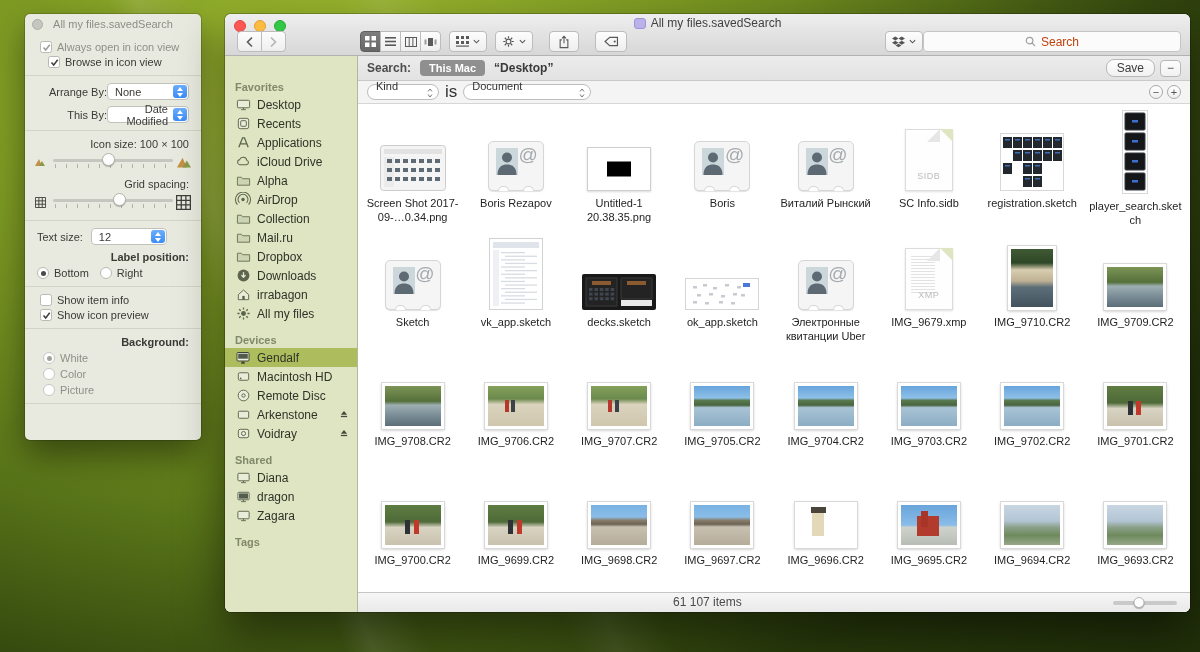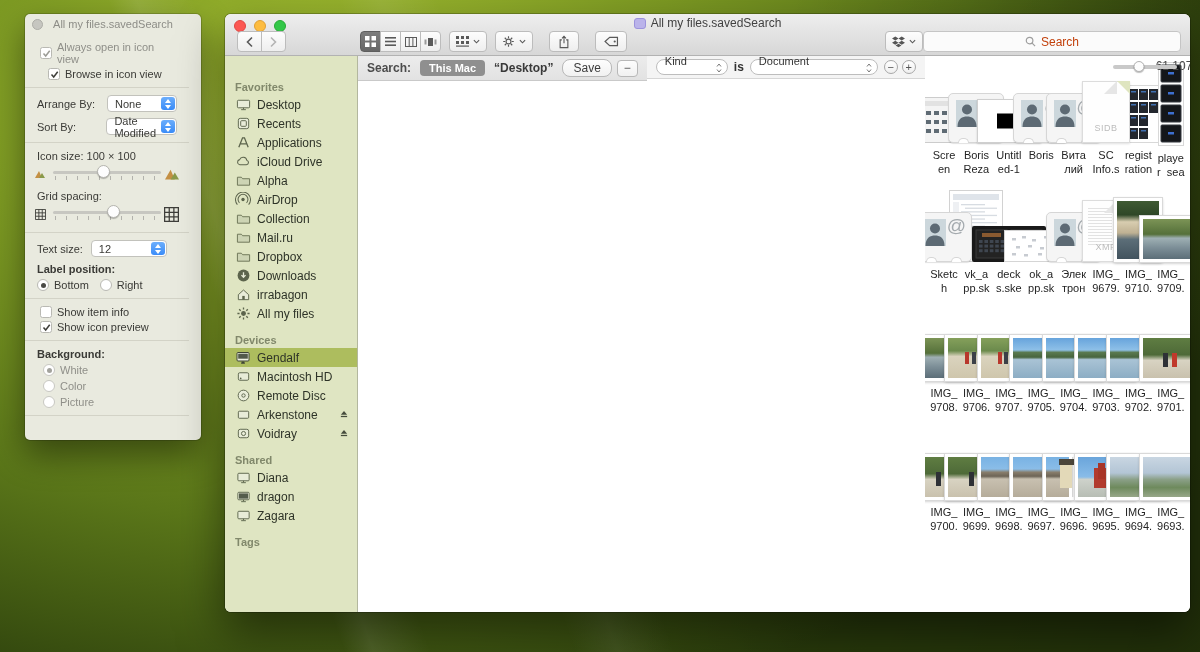--- a/index.html
+++ b/index.html
@@ -12,21 +12,21 @@
 
   
   .vo{position:absolute;left:25px;top:14px;width:176px;height:426px;background:#e9eadf;
     border-radius:5px;box-shadow:0 14px 34px rgba(0,0,0,.45), 0 0 0 1px rgba(0,0,0,.16);
     font-size:11px;color:#3a3a36;}
   .vo-titlebar{height:20px;position:relative;}
   .vo-close{position:absolute;left:7px;top:5px;width:11px;height:11px;border-radius:50%;
     background:#c6c6c0;border:1px solid #adada7;box-sizing:border-box;}
   .vo-title{display:block;text-align:center;line-height:20px;color:#8d8d87;font-size:11px;
     white-space:nowrap;overflow:hidden;}
-  .vo-body{padding:4px 24px 0 12px;}
+  .vo-body{padding:4px 12px 0 12px;text-align:right;}
   .vo-check{display:flex;align-items:center;gap:5px;margin:3px 0;}
   .vo-check.ind1{margin-left:3px}.vo-check.ind2{margin-left:11px}
   .cb{width:12px;height:12px;background:#fff;border:1px solid #b9b9b3;border-radius:2.5px;
     display:inline-flex;align-items:center;justify-content:center;flex:none;box-sizing:border-box;}
   .dimtext{color:#8f8f89;}
   .vo-sep{border:none;border-top:1px solid #d3d3c7;margin:7px -12px;}
   .vo-row{display:flex;align-items:center;margin:6px 0;}
   .vo-row .lbl{width:70px;}
   .popup{background:#fff;border:1px solid #c2c2bc;border-radius:4px;height:17px;
     display:inline-flex;align-items:center;position:relative;padding:0 20px 0 7px;
@@ -83,39 +83,39 @@
   .fw-body{position:absolute;top:42px;left:0;right:0;bottom:0;display:flex;}
   .sidebar{width:133px;flex:none;background:#dfe5c2;border-right:1px solid #b3b79e;padding-top:22px;
     overflow:hidden;box-sizing:border-box;}
   .sb-title{font-size:11px;font-weight:700;color:#81886b;padding:3px 0 2px 10px;}
   .sb-title.later{margin-top:8px;}
   .sb-item{display:flex;align-items:center;gap:6px;height:19px;padding-left:10px;font-size:12px;
     color:#2e3328;position:relative;}
   .sb-item.selected{background:#adbd5e;}
   .sb-ic{width:16px;height:16px;flex:none;display:flex;align-items:center;justify-content:center;}
   .sb-eject{position:absolute;right:8px;top:3px;}
-  .main{flex:1;display:flex;flex-direction:row;background:#fff;min-width:0;}
+  .main{flex:1;display:flex;flex-direction:column;background:#fff;min-width:0;}
   .searchrow{height:24px;flex:none;background:linear-gradient(#ececec,#e2e2e2);border-bottom:1px solid #c9c9c9;
     display:flex;align-items:center;gap:9px;padding:0 9px;}
   .search-label{font-weight:700;font-size:12px;color:#4c4c4c;}
   .scope-pill{background:#8f8f8f;color:#fff;font-weight:700;font-size:11px;border-radius:4px;padding:2px 9px;}
   .scope-secondary{font-weight:700;font-size:12px;color:#3a3a3a;}
   .sr-right{margin-left:auto;display:flex;align-items:center;gap:5px;}
   .save-btn{background:linear-gradient(#fdfdfd,#f1f1f1);border:1px solid #b8b8b8;border-radius:8px;
     font-size:12px;color:#3c3c3c;padding:1px 10px;}
   .mini-btn{width:21px;height:17px;background:linear-gradient(#fdfdfd,#f1f1f1);border:1px solid #b8b8b8;
     border-radius:4px;display:flex;align-items:center;justify-content:center;font-size:12px;color:#555;
     line-height:1;box-sizing:border-box;}
   .filterrow{height:22px;flex:none;background:#f4f4f4;border-bottom:1px solid #d6d6d6;
     display:flex;align-items:center;gap:6px;padding:0 9px;}
   .fselect{height:16px;background:#fff;border:1px solid #bdbdbd;border-radius:8px;display:inline-flex;
     align-items:center;font-size:11px;color:#333;position:relative;padding:0 18px 12px 8px;box-sizing:border-box;}
   .fselect .chev{position:absolute;right:5px;top:3px;}
   .fs-kind{width:72px;} .fs-doc{width:128px;}
-  .conj{font-size:12px;color:#333;font-weight:bold;}
+  .conj{font-size:17px;color:#333;}
   .fr-right{margin-left:auto;display:flex;gap:4px;}
   .round-btn{width:14px;height:14px;border-radius:50%;border:1px solid #a8a8a8;
     background:linear-gradient(#ffffff,#efefef);display:flex;align-items:center;justify-content:center;
     font-size:11px;color:#555;line-height:1;box-sizing:border-box;}
   .content{flex:1;overflow:hidden;padding:4px 3px 0 3px;}
   .grid{display:grid;grid-template-columns:repeat(8,1fr);grid-auto-rows:119px;}
   .cell{display:flex;flex-direction:column;align-items:center;padding:2px;min-width:0;}
   .thumbzone{flex:1;display:flex;align-items:flex-end;justify-content:center;padding-bottom:6px;}
   .fname{height:28px;font-size:11px;line-height:1.25;text-align:center;color:#242424;max-width:97px;
     overflow-wrap:anywhere;overflow:hidden;}
@@ -203,21 +203,21 @@
         <span class="lbl">Arrange By:</span>
         <span class="popup">
           <span>None</span>
           <span class="stepper">
               <i class="up"></i>
               <i class="down"></i>
             </span>
         </span>
       </div>
       <div class="vo-row">
-        <span class="lbl">Sort By:</span>
+        <span class="lbl">This By:</span>
         <span class="popup">
           <span>Date Modified</span>
           <span class="stepper">
               <i class="up"></i>
               <i class="down"></i>
             </span>
         </span>
       </div>
       <hr class="vo-sep">
       <div class="vo-label"><span>Icon size:</span>

